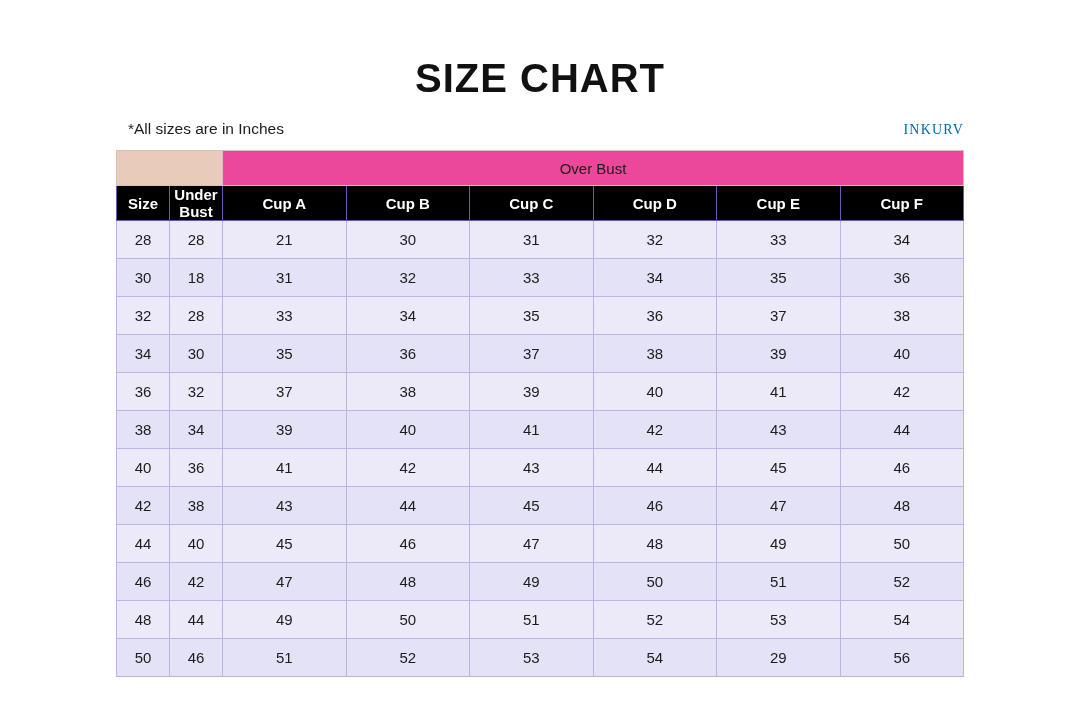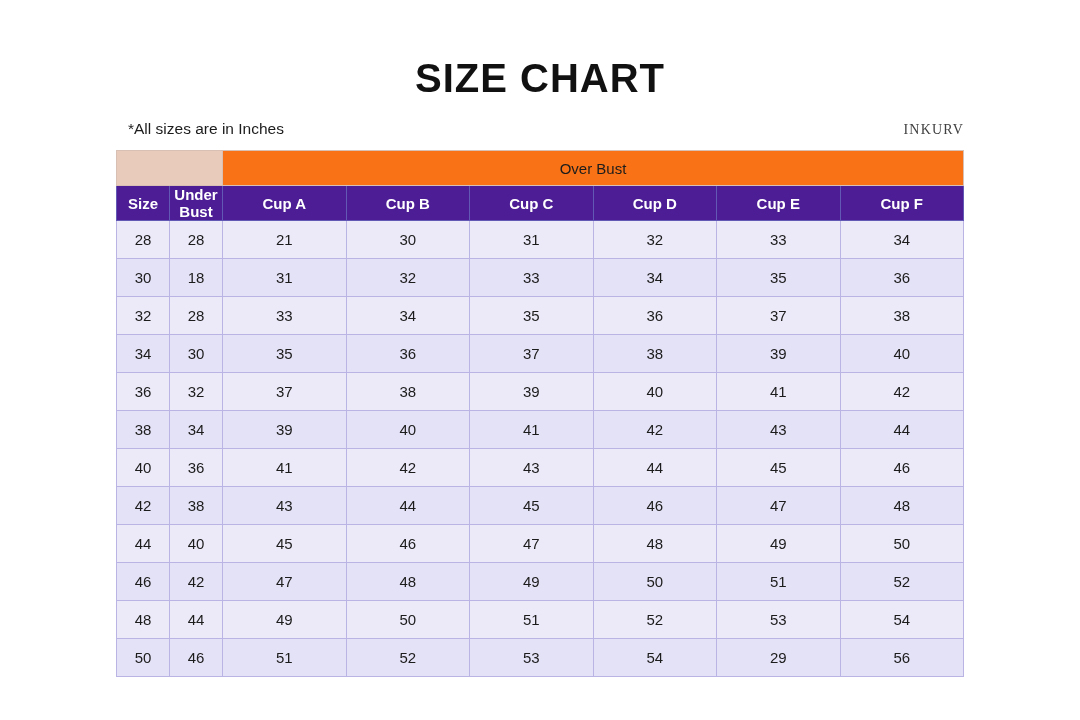--- a/index.html
+++ b/index.html
@@ -44,21 +44,21 @@
     color: #1c1c1c;
     white-space: nowrap;
   }
   .brand {
     position: absolute;
     right: 0;
     top: 2px;
     font-family: "Liberation Serif", serif;
     font-size: 14px;
     letter-spacing: 1.2px;
-    color: #404040;
+    color: #0369a1;
   }
   table.size-chart {
     width: 848px;
     margin: 8px auto 0 auto;
     border-collapse: collapse;
     table-layout: fixed;
   }
   table.size-chart td,
   table.size-chart th {
     border: 1px solid #b9b4e4;
@@ -70,27 +70,27 @@
     color: #1c1c1c;
   }
   tr.group-row th {
     height: 34px;
     border-color: #d8c0b4;
   }
   th.group-blank {
     background: #e8cbbb;
   }
   th.group-overbust {
-    background: #f97316;
+    background: #ec4899;
     font-weight: bold;
     font-size: 15.5px;
     color: #1c1c1c;
   }
   tr.header-row th {
-    background: #4c1d95;
+    background: #000000;
     color: #ffffff;
     font-weight: bold;
     font-size: 15px;
     height: 34px;
     border-color: #6259b5;
   }
   tbody td {
     background: #eceaf9;
   }
   tbody tr.alt td {

